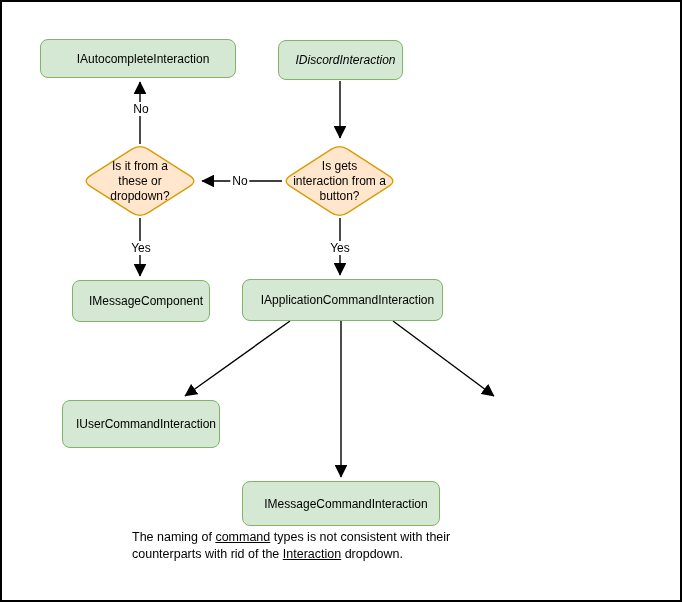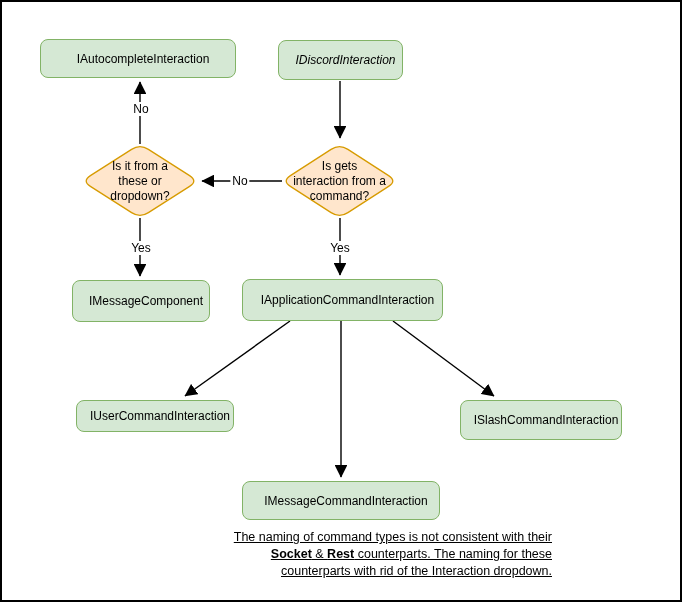--- a/index.html
+++ b/index.html
@@ -12,43 +12,43 @@
   .edges line{stroke:var(--arrow,#000);stroke-width:1.4;}
   .node{
     position:absolute;display:flex;align-items:center;justify-content:center;
     background:var(--node-fill,#d5e8d4);border:1px solid var(--node-border,#82b366);
     border-radius:8px;font-size:12px;text-align:center;z-index:2;box-sizing:border-box;padding-left:10px;
   }
   #n-autocomplete{left:40px;top:39px;width:196px;height:39px;}
   #n-discord{left:278px;top:40px;width:125px;height:40px;font-style:italic;}
   #n-message-component{left:72px;top:280px;width:138px;height:42px;}
   #n-application-command{left:242px;top:279px;width:201px;height:42px;}
-  #n-user-command{left:76px;top:400px;width:158px;height:32px;}
+  #n-user-command{left:62px;top:400px;width:158px;height:48px;}
   #n-slash-command{left:460px;top:400px;width:162px;height:40px;}
-  #n-message-command{left:242px;top:481px;width:198px;height:39px;}
+  #n-message-command{left:242px;top:481px;width:198px;height:45px;}
   .diamond{position:absolute;z-index:2;}
   #d-button{left:82px;top:144px;width:116px;height:74px;}
   #d-command{left:282px;top:144px;width:115px;height:74px;}
   .diamond svg{position:absolute;left:0;top:0;overflow:visible;}
   .diamond path{fill:var(--decision-fill,#ffe6cc);stroke:var(--decision-border,#d79b00);stroke-width:1.3;}
   .dtext{
     position:absolute;inset:0;display:flex;flex-direction:column;align-items:center;
     justify-content:center;font-size:12px;text-align:center;line-height:15px;z-index:3;
   }
   .edge-label{
     position:absolute;transform:translate(-50%,-50%);background:#fff;
     padding:0 2px;font-size:12px;z-index:4;white-space:nowrap;
   }
   #lbl-no-top{left:141px;top:109px;}
   #lbl-no-mid{left:240px;top:181px;}
   #lbl-yes-left{left:141px;top:248px;}
   #lbl-yes-right{left:340px;top:248px;}
   .caption{
-    position:absolute;left:132px;top:529px;width:420px;text-align:right;
-    font-size:12.5px;line-height:17px;z-index:2;text-decoration:underline;
+    position:absolute;left:132px;top:529px;width:420px;text-align:left;
+    font-size:12.5px;line-height:17px;z-index:2;
   }
   .caption .b{font-weight:bold;}
   .caption .u{text-decoration:underline;}
 </style>
 </head>
 <body>
 
 <div class="canvas">
   <div class="frame"></div>
 
@@ -76,23 +76,20 @@
   </div>
   <div class="node" id="n-message-component">
     <span>IMessageComponent</span>
   </div>
   <div class="node" id="n-application-command">
     <span>IApplicationCommandInteraction</span>
   </div>
   <div class="node" id="n-user-command">
     <span>IUserCommandInteraction</span>
   </div>
-  <div class="node" id="n-slash-command">
-    <span>ISlashCommandInteraction</span>
-  </div>
   <div class="node" id="n-message-command">
     <span>IMessageCommandInteraction</span>
   </div>
 
   <div class="diamond" id="d-button">
     <svg width="116" height="74">
       <path d="M49.6 5.4 Q58 0 66.4 5.4 L107.6 31.6 Q116 37 107.6 42.4 L66.4 68.6 Q58 74 49.6 68.6 L8.4 42.4 Q0 37 8.4 31.6 Z"></path>
     </svg>
     <div class="dtext">
         <div>Is it from a</div>
@@ -100,27 +97,26 @@
         <div>dropdown?</div>
       </div>
   </div>
   <div class="diamond" id="d-command">
     <svg width="115" height="74">
       <path d="M49.1 5.4 Q57.5 0 65.9 5.4 L106.6 31.6 Q115 37 106.6 42.4 L65.9 68.6 Q57.5 74 49.1 68.6 L8.4 42.4 Q0 37 8.4 31.6 Z"></path>
     </svg>
     <div class="dtext">
         <div>Is gets</div>
         <div>interaction from a</div>
-        <div>command?</div>
+        <div>button?</div>
       </div>
   </div>
 
   <div class="edge-label" id="lbl-no-top">No</div>
   <div class="edge-label" id="lbl-no-mid">No</div>
   <div class="edge-label" id="lbl-yes-left">Yes</div>
   <div class="edge-label" id="lbl-yes-right">Yes</div>
 
   <div class="caption">
       <div><span>The naming of </span><span class="u">command</span><span> types is not consistent with their</span></div>
-      <div><span class="b">Socket</span><span> &amp; </span><span class="b">Rest</span><span> counterparts. The naming for these</span></div>
       <div><span>counterparts with rid of the </span><span class="u">Interaction</span><span> dropdown.</span></div>
     </div>
 </div>
 
 </body></html>

